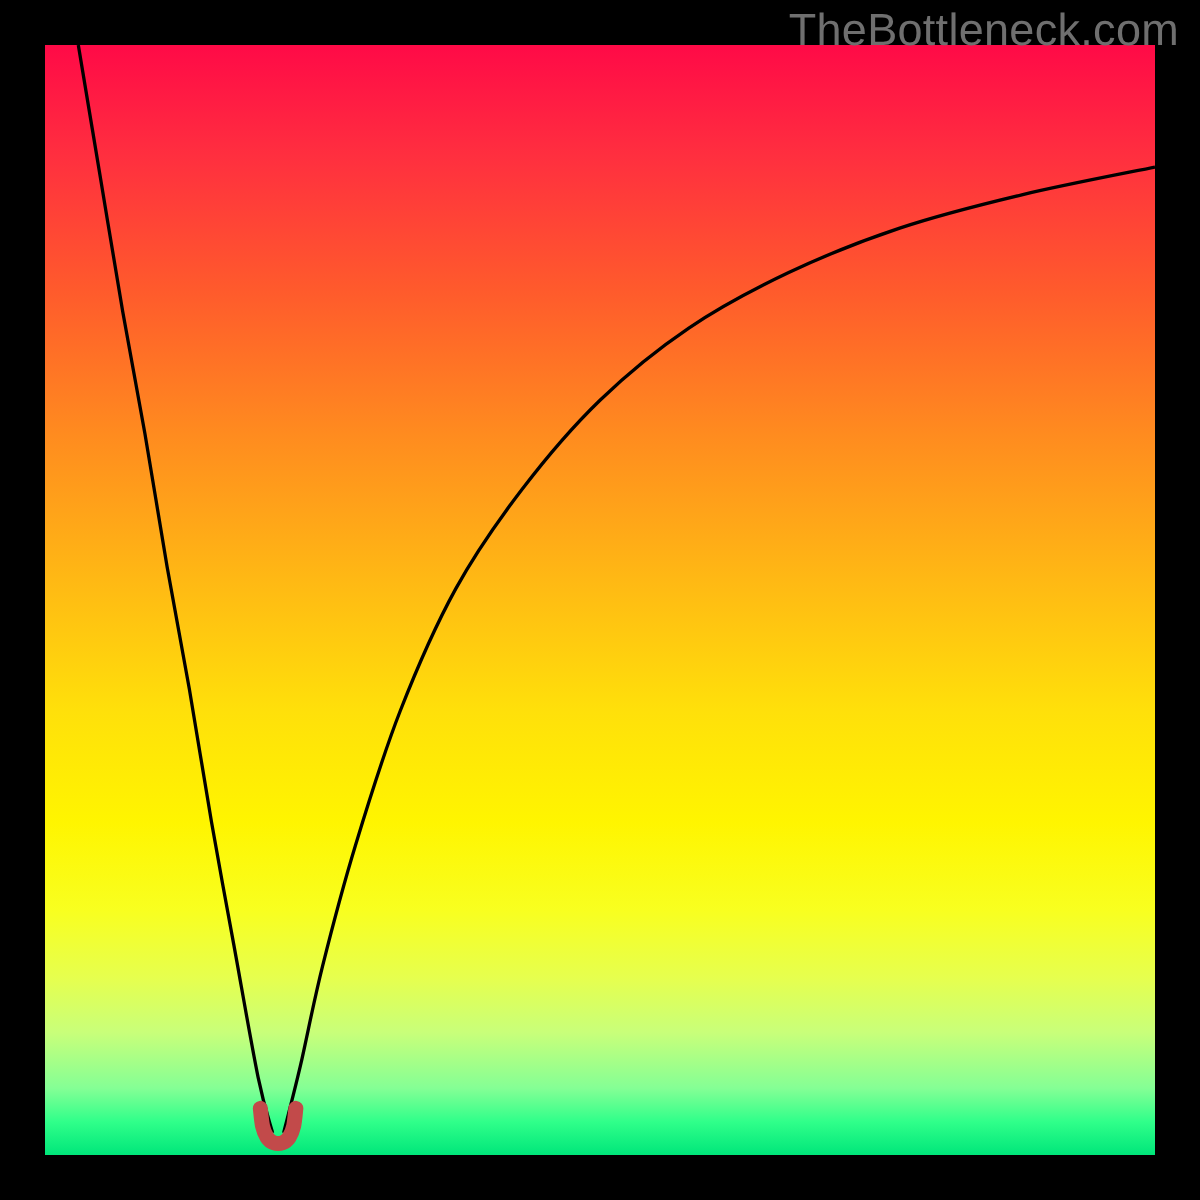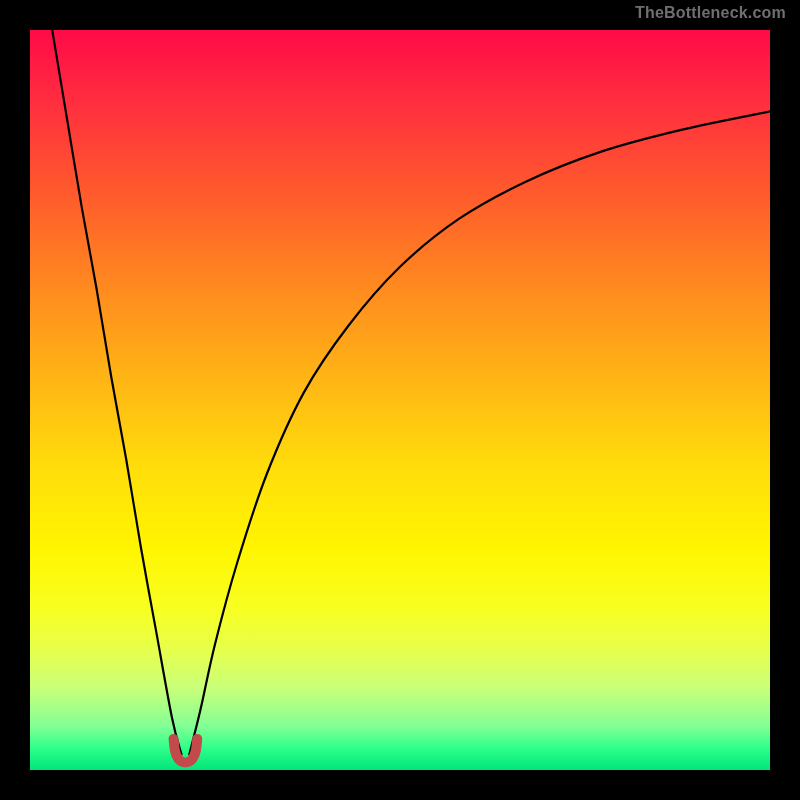--- a/index.html
+++ b/index.html
@@ -47,22 +47,22 @@
   }
   .curve-canvas {
     position: absolute;
     inset: 0;
   }
   .attribution {
     position: absolute;
     top: 4px;
     right: 14px;
     color: #6f6f6f;
-    font-size: 16px;
-    font-weight: 700;
+    font-size: 30px;
+    font-weight: 400;
     letter-spacing: 0.2px;
     user-select: none;
   }
 </style>
 </head>
 <body>
 <div class="frame">
 
   <div class="plot">
     <div class="gradient"></div>

